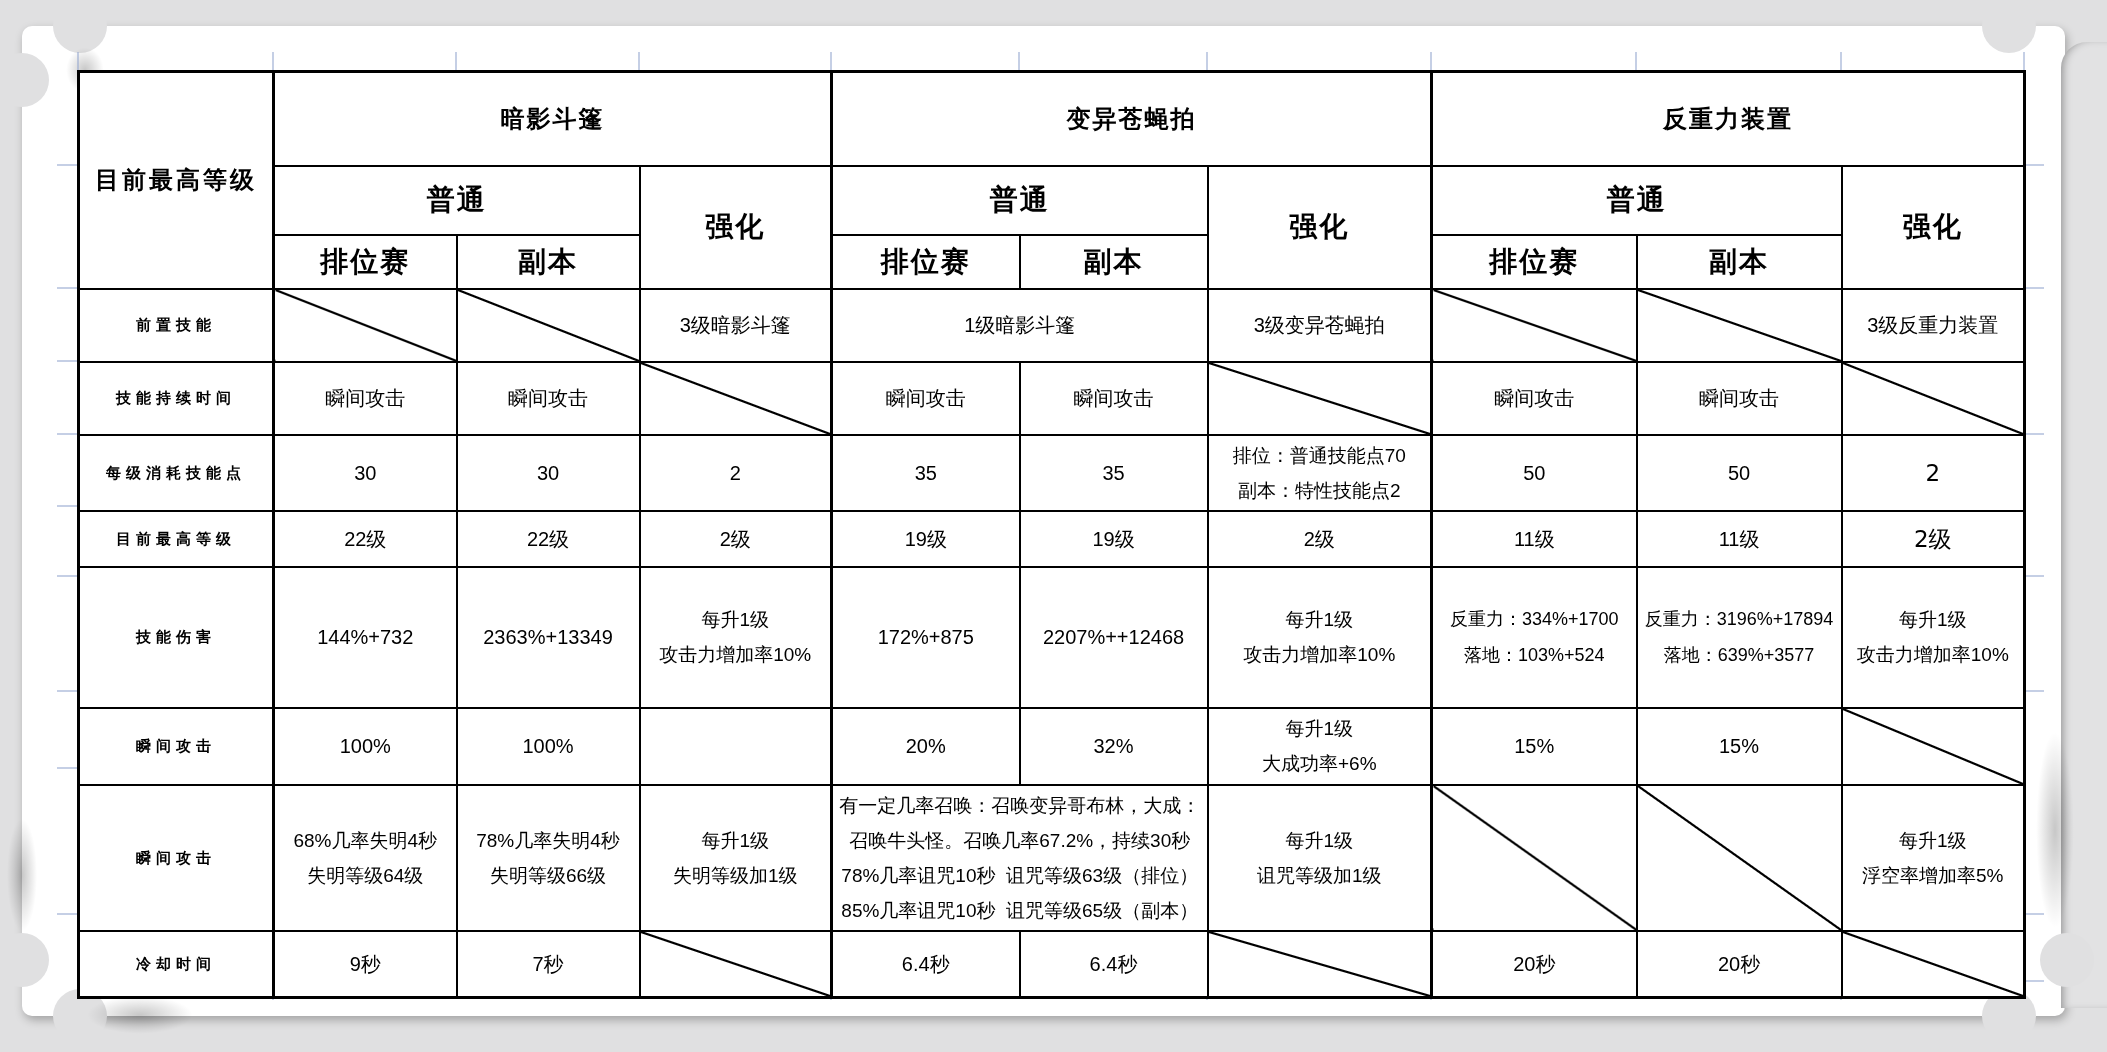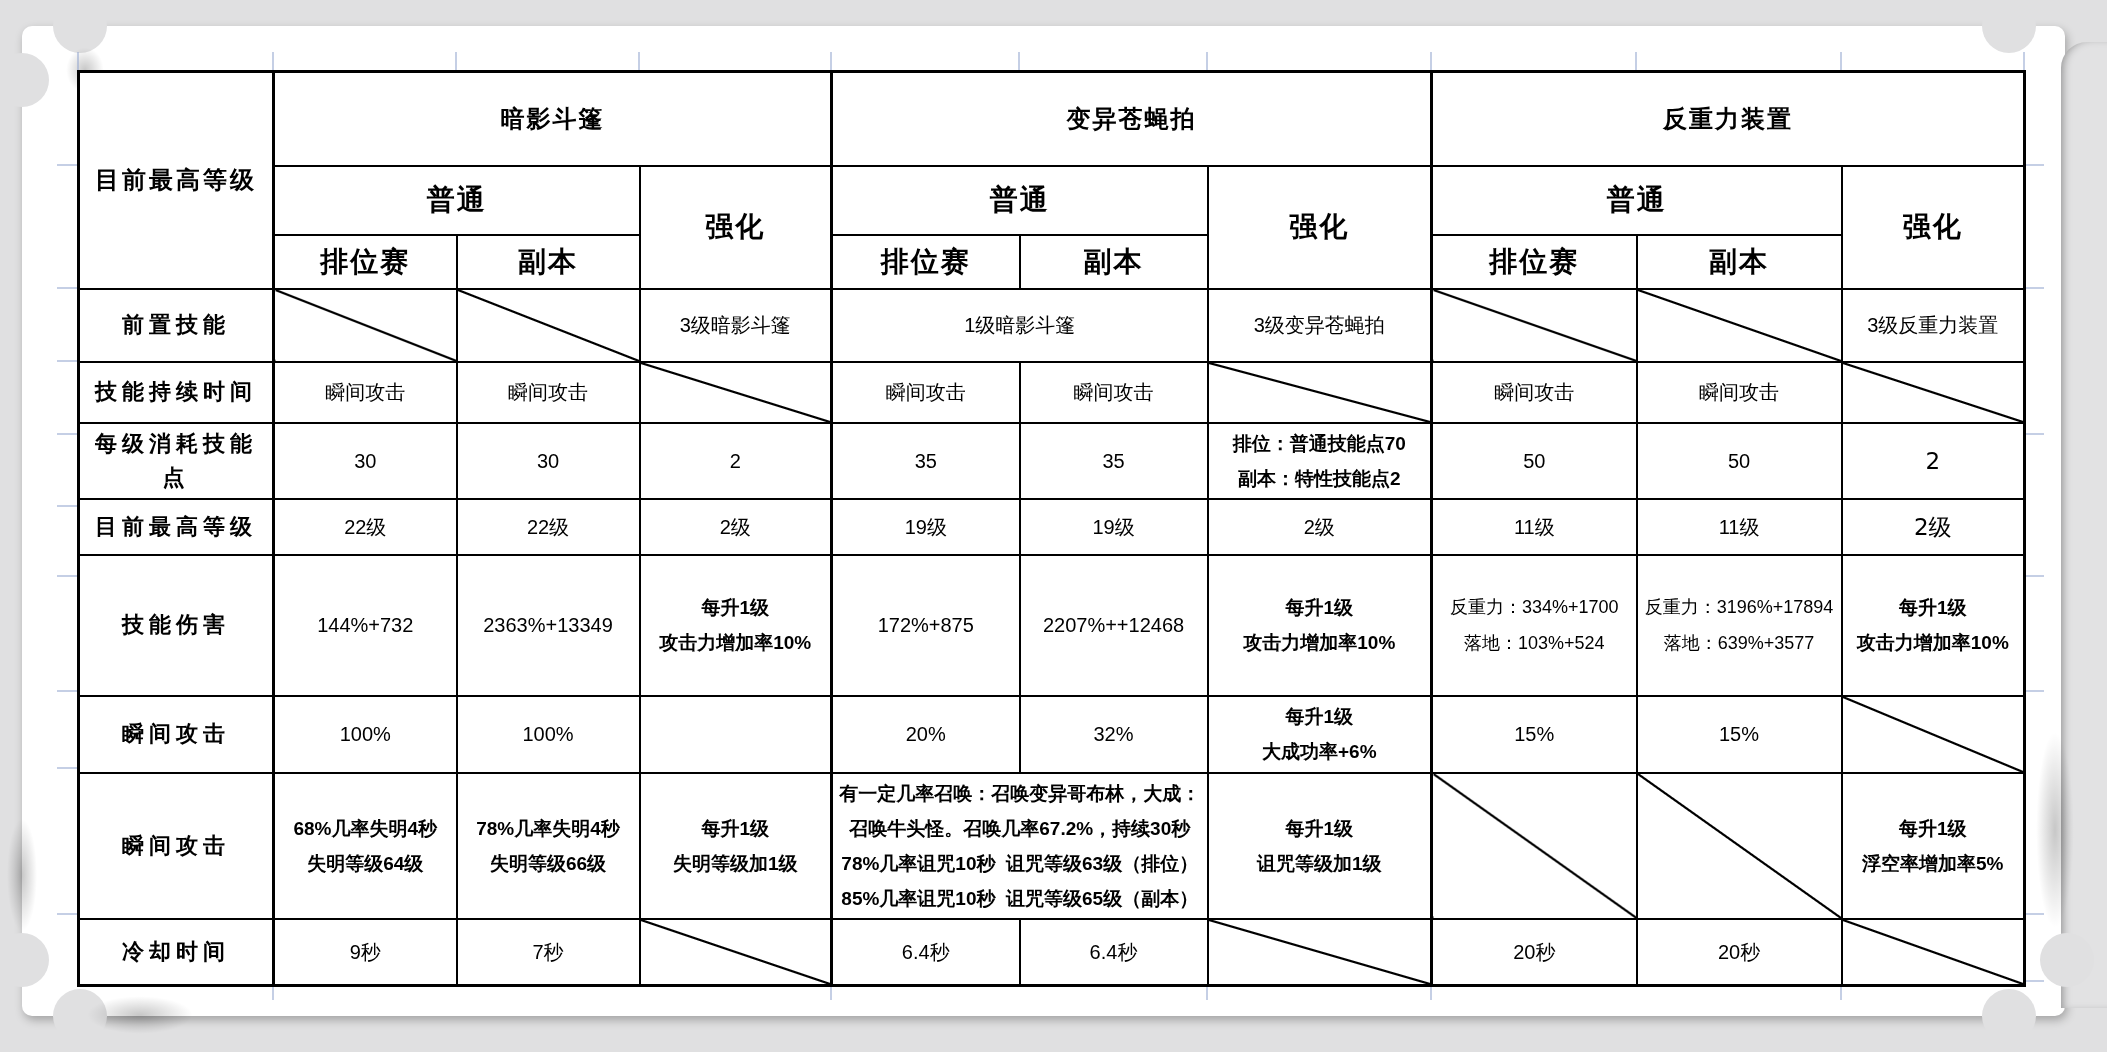--- a/index.html
+++ b/index.html
@@ -35,22 +35,22 @@
     border:2px solid #000;text-align:center;vertical-align:middle;
     padding:2px 4px;white-space:pre-wrap;overflow:hidden;
     font-size:20px;line-height:34px;
   }
   th{font-weight:700;}
   .b3l{border-left-width:3px;}
   .b3r{border-right-width:3px;}
   .corner{font-size:24px;letter-spacing:3px;}
   .gname{font-size:24px;letter-spacing:2px;}
   .sub{font-size:28px;letter-spacing:2px;}
-  .lbl{font-size:22px;letter-spacing:5px;border-right-width:3px;}
-  .small{font-size:19px;line-height:35px;font-weight:bold;}
+  .lbl{font-size:15px;letter-spacing:5px;border-right-width:3px;}
+  .small{font-size:19px;line-height:35px;}
   .tight{font-size:18px;line-height:36px;padding:3px 1px;}
   .alt{font-family:"DejaVu Sans",sans-serif;font-size:23px;font-weight:400;}
   .diag{
     background-image:linear-gradient(to top right,
       transparent calc(50% - 1.6px),
       #000 calc(50% - .6px),
       #000 calc(50% + .6px),
       transparent calc(50% + 1.6px));
   }
 </style>
@@ -154,21 +154,21 @@
     <td class="diag b3l"></td>
     <td class="diag"></td>
     <td>3级暗影斗篷</td>
     <td class="b3l" colspan="2">1级暗影斗篷</td>
     <td>3级变异苍蝇拍</td>
     <td class="diag b3l"></td>
     <td class="diag"></td>
     <td>3级反重力装置</td>
   </tr>
 
-  <tr style="height:61px">
+  <tr style="height:73px">
     <th class="lbl">技能持续时间</th>
     <td class="b3l">瞬间攻击</td>
     <td>瞬间攻击</td>
     <td class="diag"></td>
     <td class="b3l">瞬间攻击</td>
     <td>瞬间攻击</td>
     <td class="diag"></td>
     <td class="b3l">瞬间攻击</td>
     <td>瞬间攻击</td>
     <td class="diag"></td>

